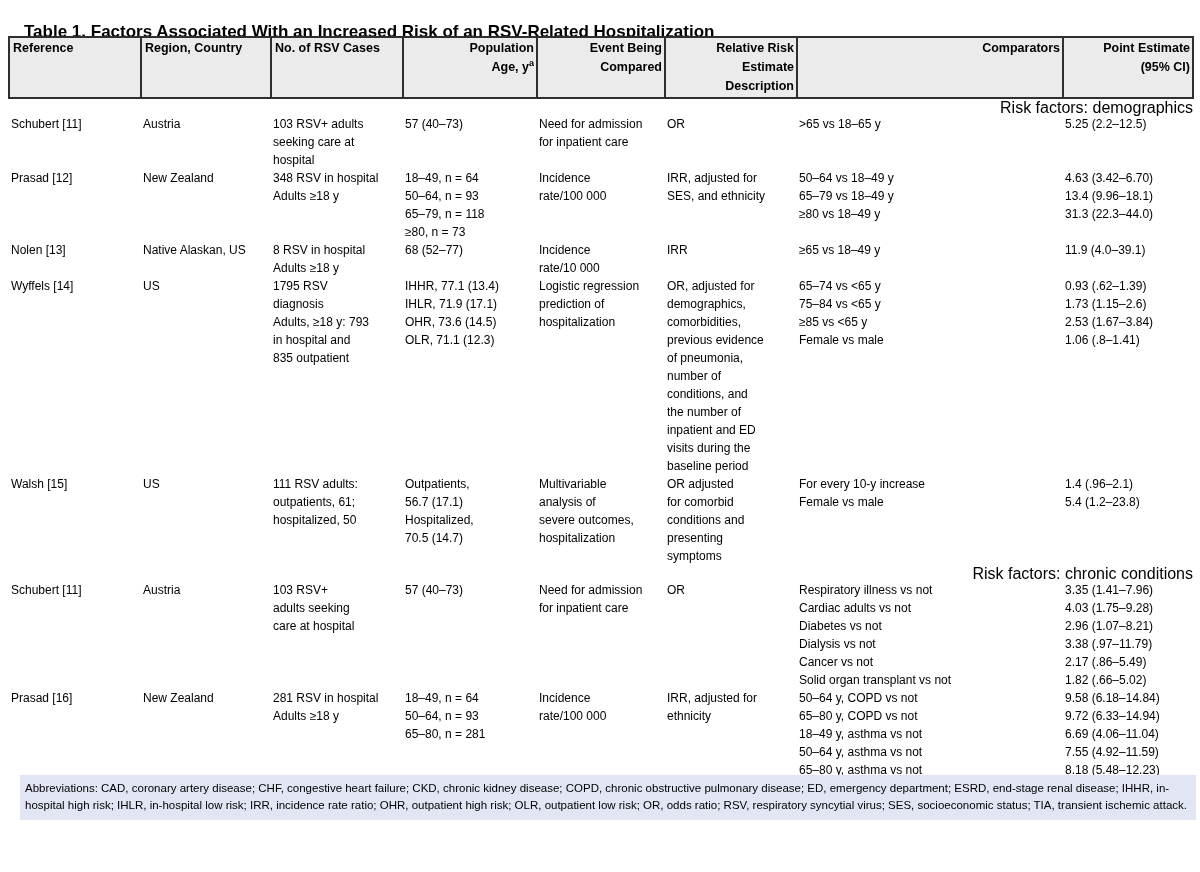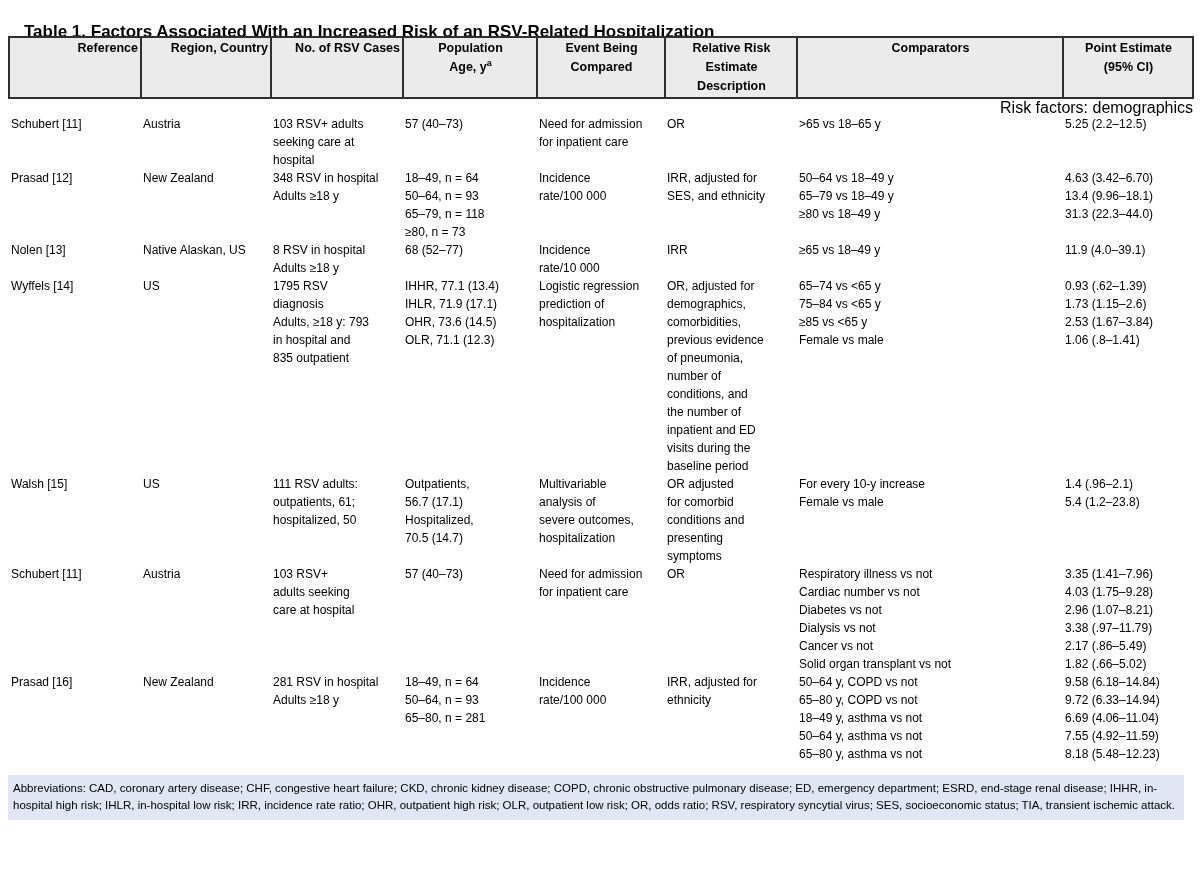--- a/index.html
+++ b/index.html
@@ -13,34 +13,34 @@
     font-size:17px; font-weight:700; white-space:nowrap;
   }
   table.rsv {
     position:absolute; left:8px; top:36px; width:1184px;
     border-collapse:collapse; table-layout:fixed; font-size:12px;
   }
   col.c1{width:132px} col.c2{width:130px} col.c3{width:132px} col.c4{width:134px}
   col.c5{width:128px} col.c6{width:132px} col.c7{width:266px} col.c8{width:130px}
   th {
     border:2px solid #2f2f2f; background:#ebebeb;
-    font-weight:700; vertical-align:top; text-align:right;
+    font-weight:700; vertical-align:top; text-align:left;
     padding:1px 2px 1px 3px; line-height:19px; height:54px;
     font-size:12.5px;
   }
-  th.al-center { text-align:center; }
+  th.al-center { text-align:right; }
   td.cell { vertical-align:top; padding:0 2px; line-height:18px;margin-top:29px; }
   td.al-left { text-align:left; }
   td.al-center { text-align:left; }
   tr.section-row td {
     padding:1px 0 0 0; line-height:15px; font-size:16px; text-align:right;
   }
   sup { font-size:9px; line-height:0; }
   .footnotes {
-    position:absolute; left:8px; top:775px; width:1176px; box-sizing:border-box;
+    position:absolute; left:20px; top:775px; width:1176px; box-sizing:border-box;
     background:#e2e6f4; padding:5px 5px 7px 5px;
     font-size:11.5px; line-height:16.5px;
   }
   .note-a { margin-top:7px; }
 </style>
 </head>
 <body>
 
 <div class="page">
   <h1 class="title">Table 1. Factors Associated With an Increased Risk of an RSV-Related Hospitalization</h1>
@@ -270,20 +270,23 @@
           </td>
           <td class="cell al-center">
             <div>For every 10-y increase</div>
             <div>Female vs male</div>
           </td>
           <td class="cell al-center">
             <div>1.4 (.96–2.1)</div>
             <div>5.4 (1.2–23.8)</div>
           </td>
         </tr>
+        <tr class="section-row">
+          <td colspan="8">Risk factors: chronic conditions</td>
+        </tr>
         <tr>
           <td class="cell al-left">
             <div>Schubert [11]</div>
           </td>
           <td class="cell al-left">
             <div>Austria</div>
           </td>
           <td class="cell al-center">
             <div>103 RSV+</div>
             <div>adults seeking</div>
@@ -294,21 +297,21 @@
           </td>
           <td class="cell al-left">
             <div>Need for admission</div>
             <div>for inpatient care</div>
           </td>
           <td class="cell al-left">
             <div>OR</div>
           </td>
           <td class="cell al-left">
             <div>Respiratory illness vs not</div>
-            <div>Cardiac number vs not</div>
+            <div>Cardiac adults vs not</div>
             <div>Diabetes vs not</div>
             <div>Dialysis vs not</div>
             <div>Cancer vs not</div>
             <div>Solid organ transplant vs not</div>
           </td>
           <td class="cell al-center">
             <div>3.35 (1.41–7.96)</div>
             <div>4.03 (1.75–9.28)</div>
             <div>2.96 (1.07–8.21)</div>
             <div>3.38 (.97–11.79)</div>

